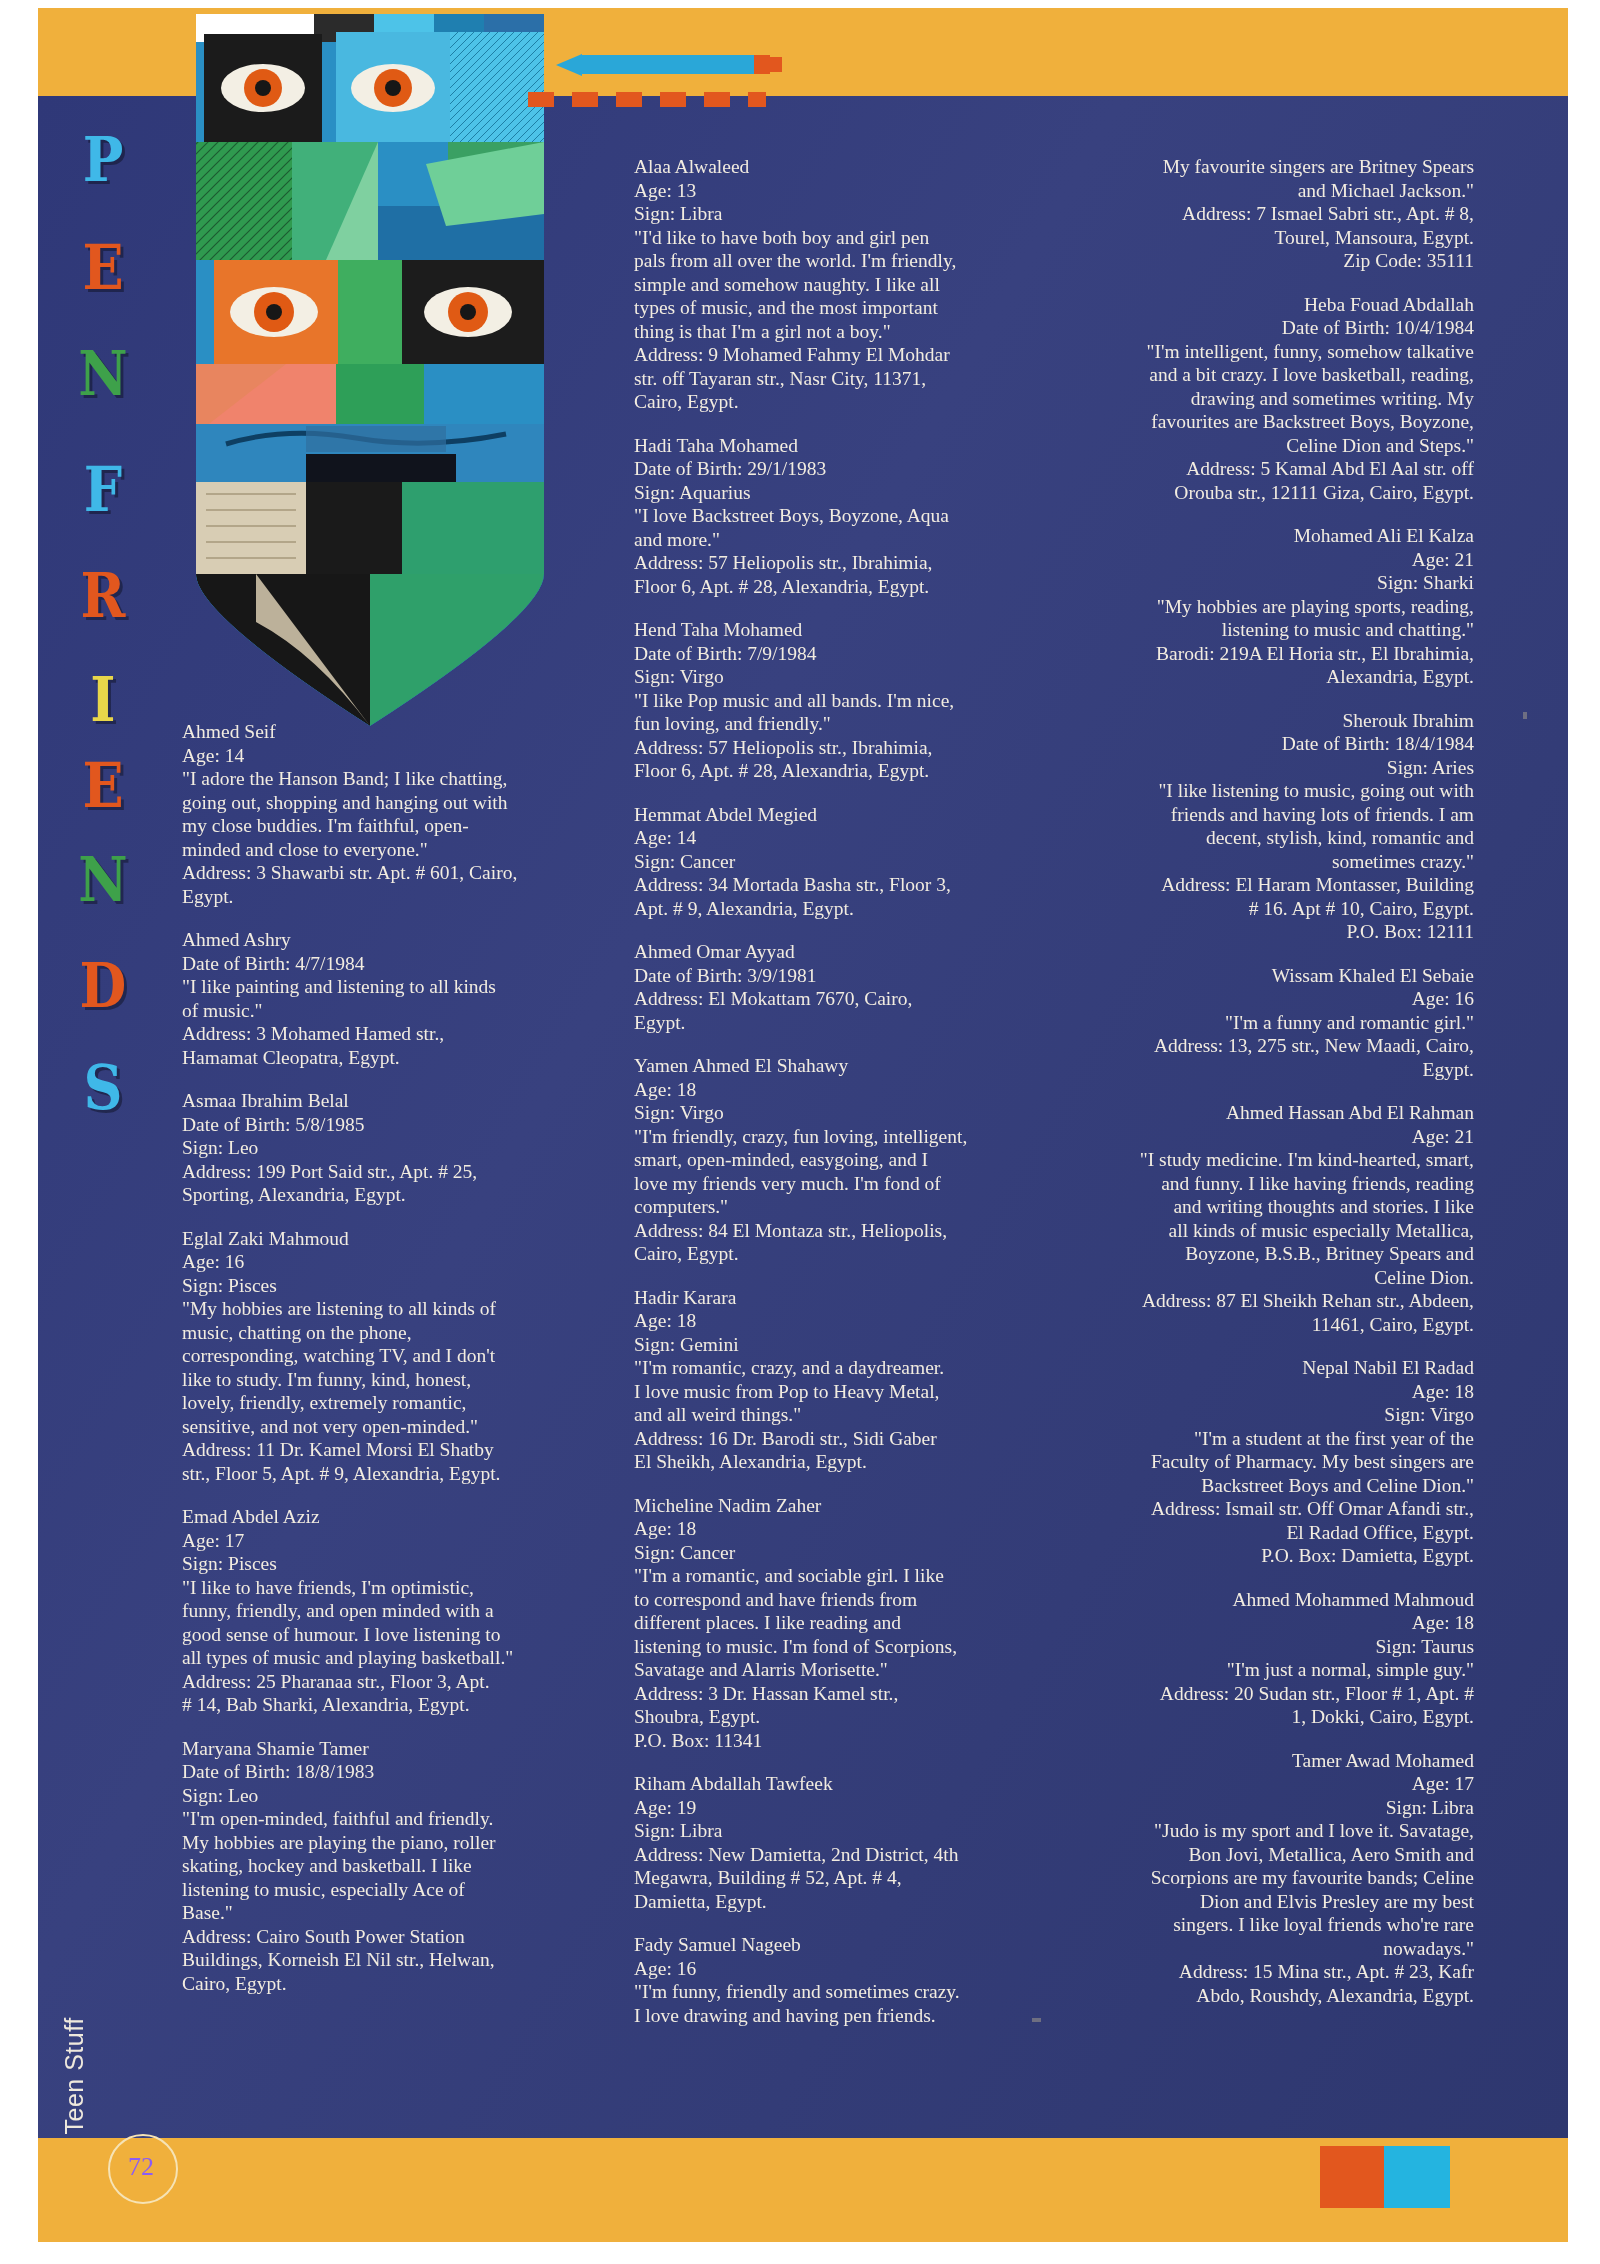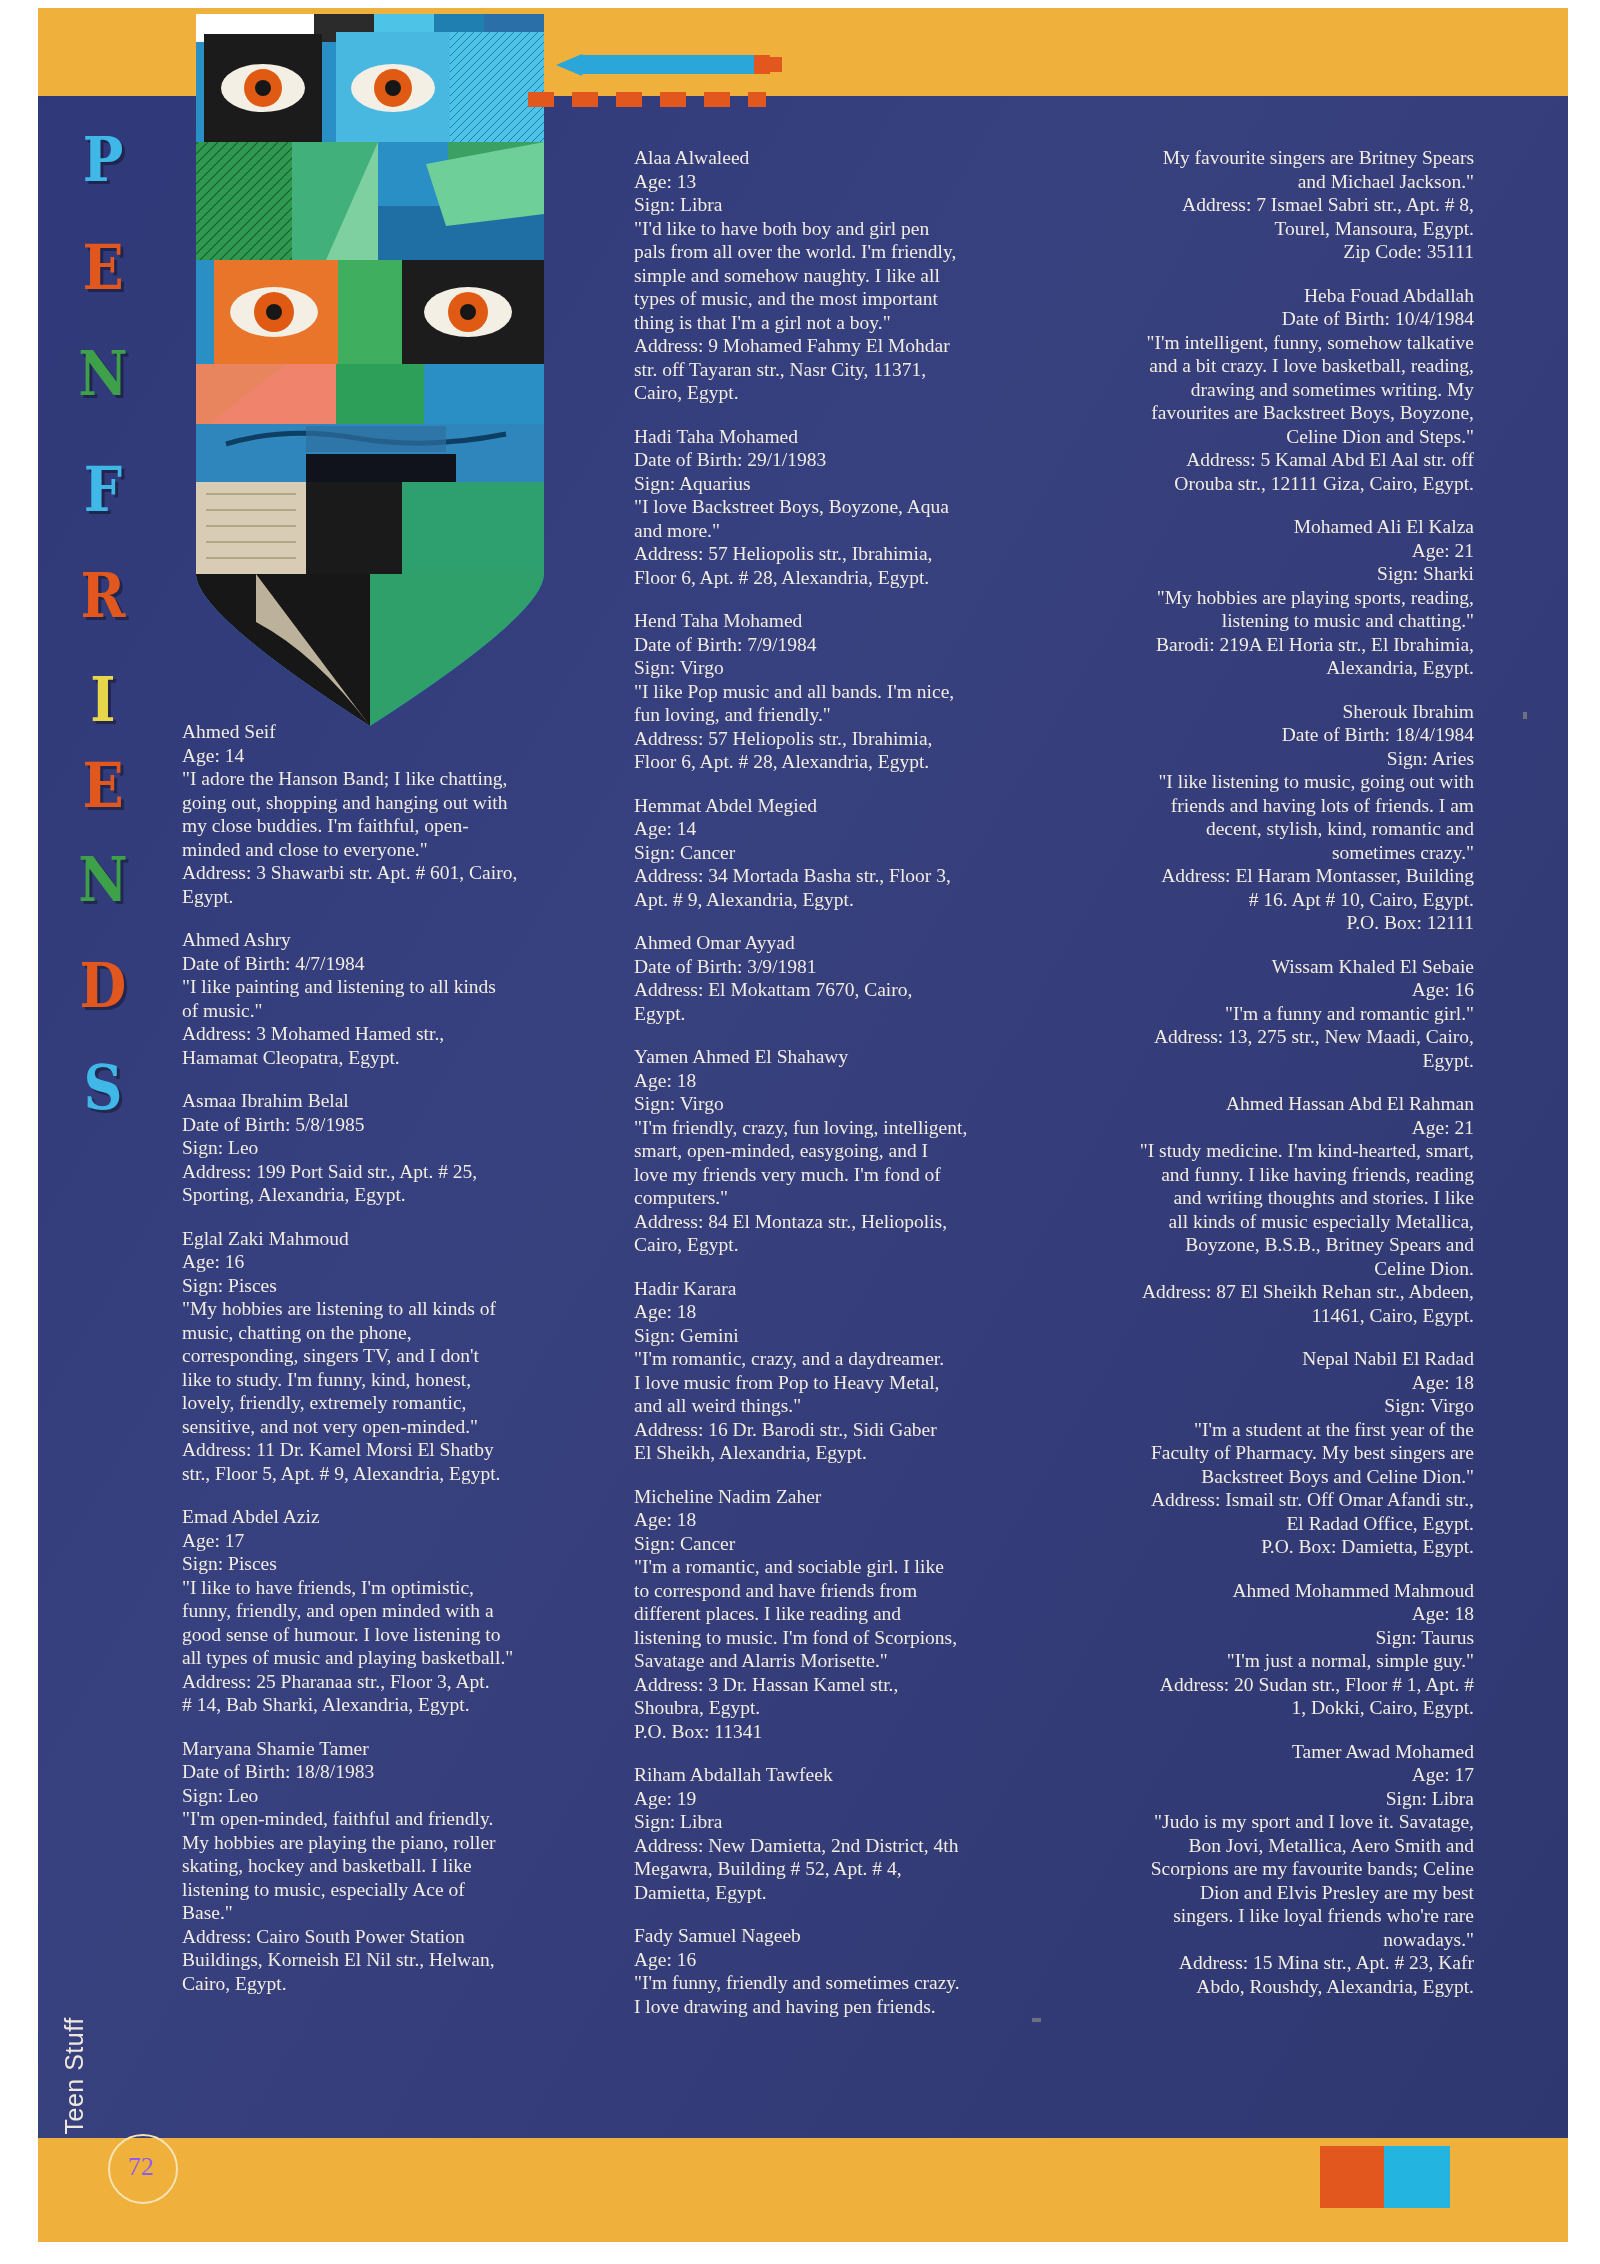--- a/index.html
+++ b/index.html
@@ -96,21 +96,21 @@
   
   .cols {
     position: absolute;
     left: 182px;
     top: 140px;
     width: 1340px;
     height: 1960px;
   }
   .col {
     position: absolute;
-    top: 6px;
+    top: 15px;
     color: #f2ece0;
     font-size: 19.5px;
     line-height: 23.5px;
   }
   .col1 { left: 0px; width: 386px; top: 580px; }
   .col2 { left: 452px; width: 390px; }
   .col3 { left: 898px; width: 394px; text-align: right; }
   .entry { margin-bottom: 20px; }
   .entry .ln { display: block; }
   .entry .name { }
@@ -328,21 +328,21 @@
           <span class="ln">Sign: Leo</span>
           <span class="ln">Address: 199 Port Said str., Apt. # 25,</span>
           <span class="ln">Sporting, Alexandria, Egypt.</span>
         </div>
         <div class="entry">
           <span class="ln name">Eglal Zaki Mahmoud</span>
           <span class="ln">Age: 16</span>
           <span class="ln">Sign: Pisces</span>
           <span class="ln">"My hobbies are listening to all kinds of</span>
           <span class="ln">music, chatting on the phone,</span>
-          <span class="ln">corresponding, singers TV, and I don't</span>
+          <span class="ln">corresponding, watching TV, and I don't</span>
           <span class="ln">like to study. I'm funny, kind, honest,</span>
           <span class="ln">lovely, friendly, extremely romantic,</span>
           <span class="ln">sensitive, and not very open-minded."</span>
           <span class="ln">Address: 11 Dr. Kamel Morsi El Shatby</span>
           <span class="ln">str., Floor 5, Apt. # 9, Alexandria, Egypt.</span>
         </div>
         <div class="entry">
           <span class="ln name">Emad Abdel Aziz</span>
           <span class="ln">Age: 17</span>
           <span class="ln">Sign: Pisces</span>

